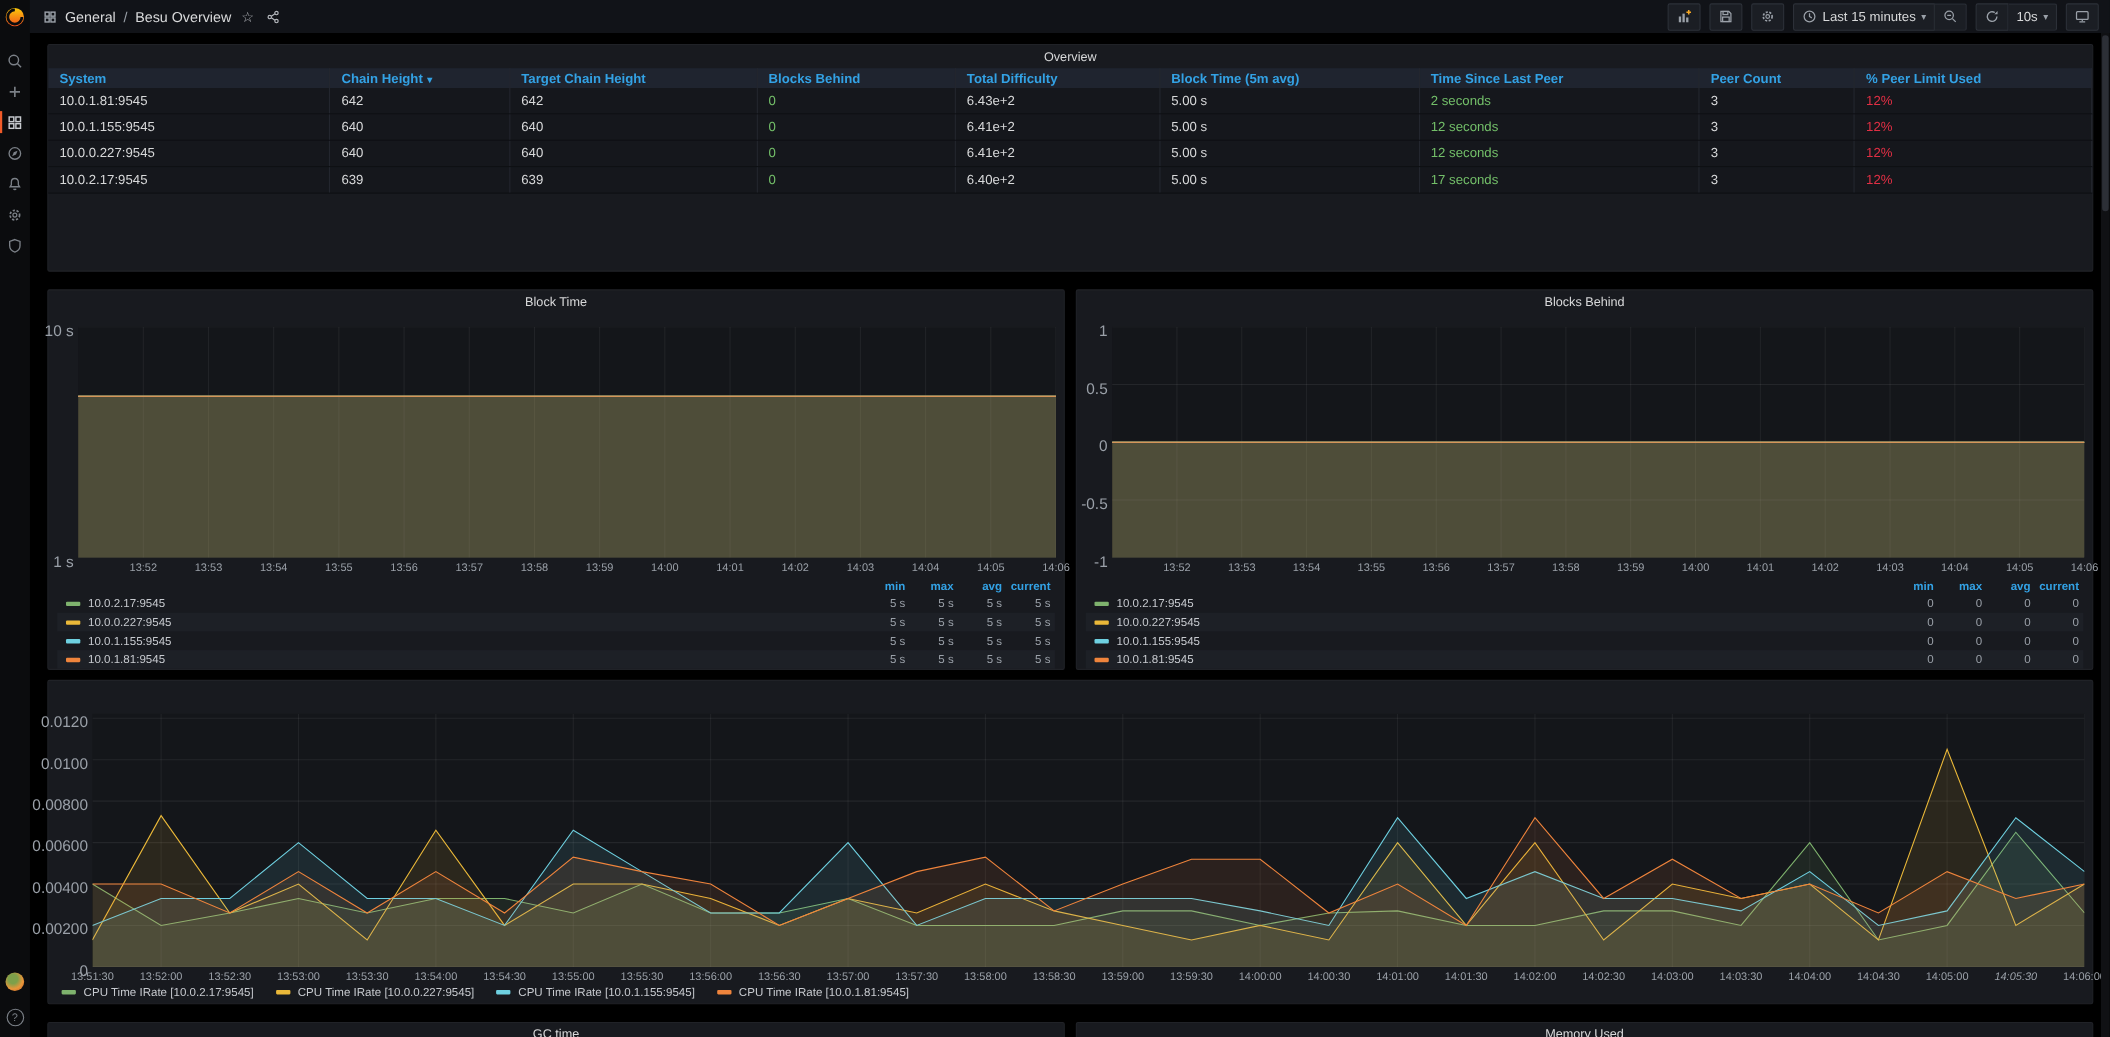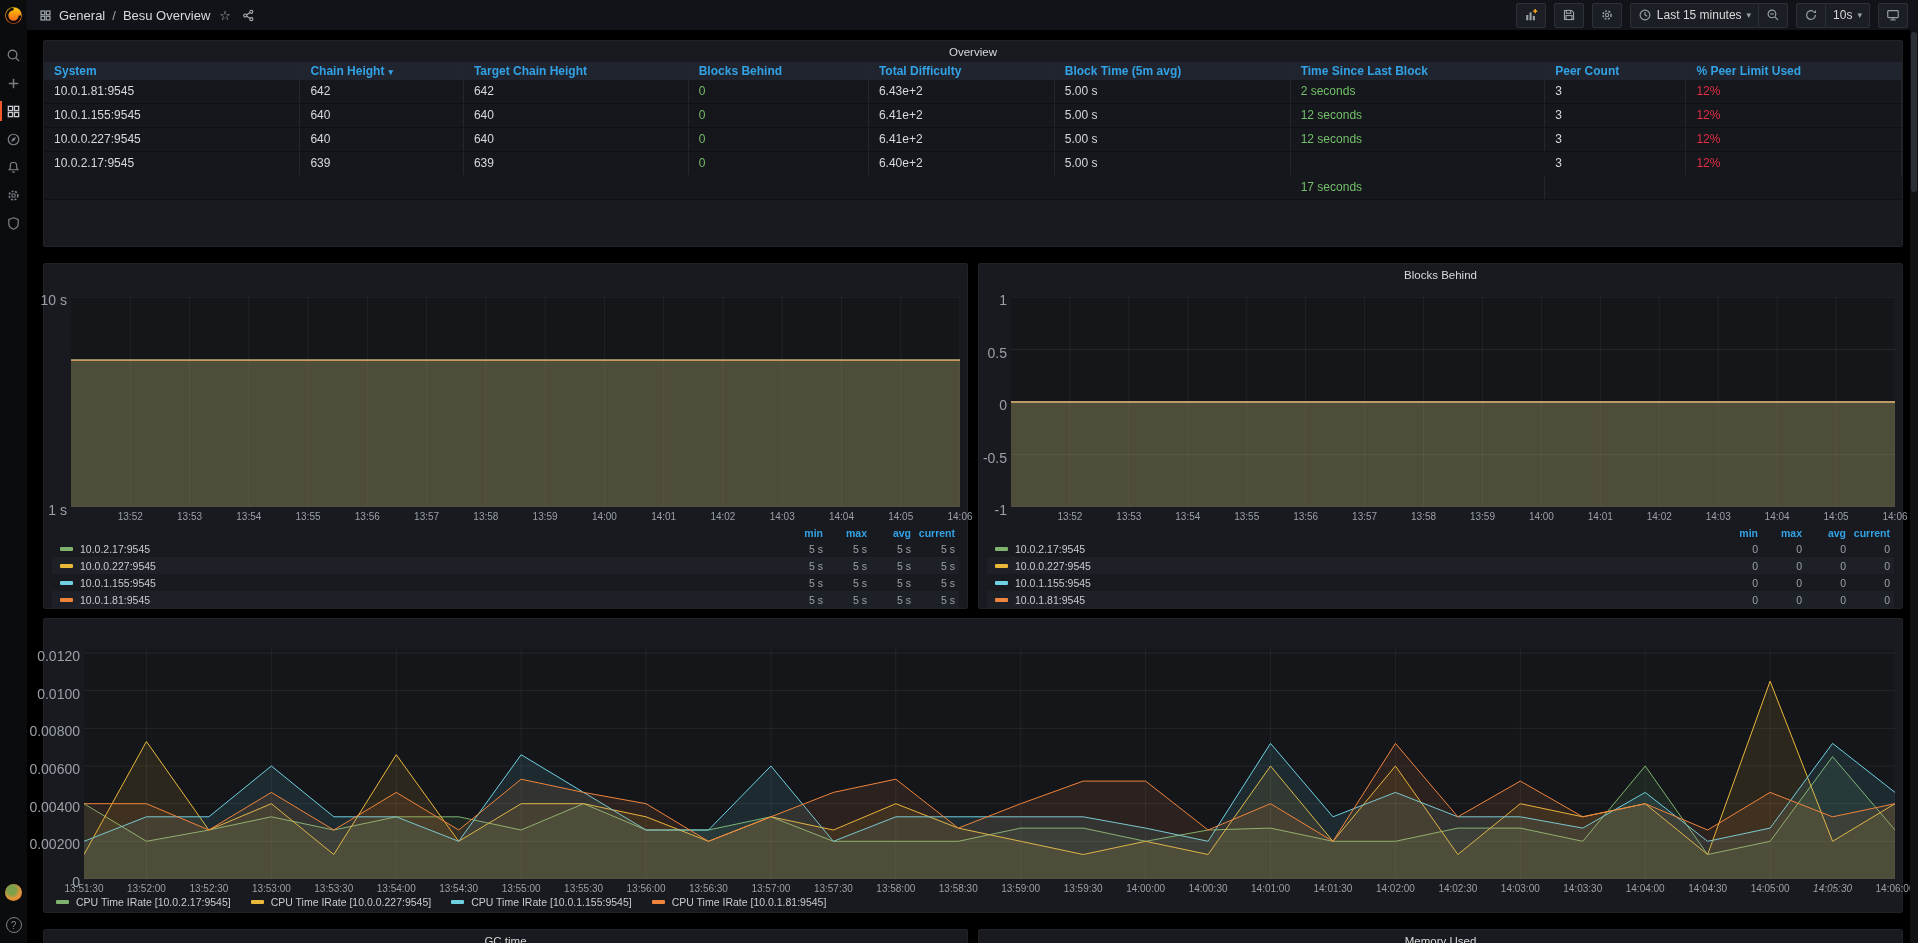--- a/index.html
+++ b/index.html
@@ -248,21 +248,21 @@
       <section class="panel" id="panel-overview">
         <div class="panel-title">Overview</div>
         <div class="gtable">
             <div class="trow head">
               <div class="tcell"><span>System</span></div>
               <div class="tcell"><span>Chain Height</span><span class="sort-caret">▾</span></div>
               <div class="tcell"><span>Target Chain Height</span></div>
               <div class="tcell"><span>Blocks Behind</span></div>
               <div class="tcell"><span>Total Difficulty</span></div>
               <div class="tcell"><span>Block Time (5m avg)</span></div>
-              <div class="tcell"><span>Time Since Last Block</span></div>
+              <div class="tcell"><span>Time Since Last Peer</span></div>
               <div class="tcell"><span>Peer Count</span></div>
               <div class="tcell"><span>% Peer Limit Used</span></div>
             </div>
             <div class="trow body">
               <div class="tcell">10.0.1.81:9545</div>
               <div class="tcell">642</div>
               <div class="tcell">642</div>
               <div class="tcell" style="color: rgb(115, 191, 105);">0</div>
               <div class="tcell">6.43e+2</div>
               <div class="tcell">5.00 s</div>
@@ -292,28 +292,29 @@
               <div class="tcell">3</div>
               <div class="tcell" style="color: rgb(224, 47, 68);">12%</div>
             </div>
             <div class="trow body">
               <div class="tcell">10.0.2.17:9545</div>
               <div class="tcell">639</div>
               <div class="tcell">639</div>
               <div class="tcell" style="color: rgb(115, 191, 105);">0</div>
               <div class="tcell">6.40e+2</div>
               <div class="tcell">5.00 s</div>
-              <div class="tcell" style="color: rgb(115, 191, 105); margin-top: 24px;">17 seconds</div>
+              <div class="tcell" style="color: rgb(115, 191, 105);">17 seconds</div>
               <div class="tcell">3</div>
               <div class="tcell" style="color: rgb(224, 47, 68);">12%</div>
             </div>
           </div>
       </section>
 
       <section class="panel" id="panel-blocktime">
+        <div class="panel-title">Block Time</div>
       <div class="yaxis" style="left: 0px; top: 33px; width: 27px; height: 210px;">
             <div class="ylab" style="top: -5px;">10 s</div>
             <div class="ylab" style="top: 205px;">1 s</div>
           </div>
           <svg width="889" height="210" viewBox="0 0 889 210" class="plot" style="left: 27px; top: 33px;">
             <line x1="0" y1="0" x2="889" y2="0" stroke="rgba(255,255,255,0.07)" stroke-width="1"></line>
             <line x1="0" y1="210" x2="889" y2="210" stroke="rgba(255,255,255,0.07)" stroke-width="1"></line>
             <line x1="59.266666666666666" y1="0" x2="59.266666666666666" y2="210" stroke="rgba(255,255,255,0.06)" stroke-width="1"></line>
             <line x1="118.53333333333333" y1="0" x2="118.53333333333333" y2="210" stroke="rgba(255,255,255,0.06)" stroke-width="1"></line>
             <line x1="177.8" y1="0" x2="177.8" y2="210" stroke="rgba(255,255,255,0.06)" stroke-width="1"></line>

